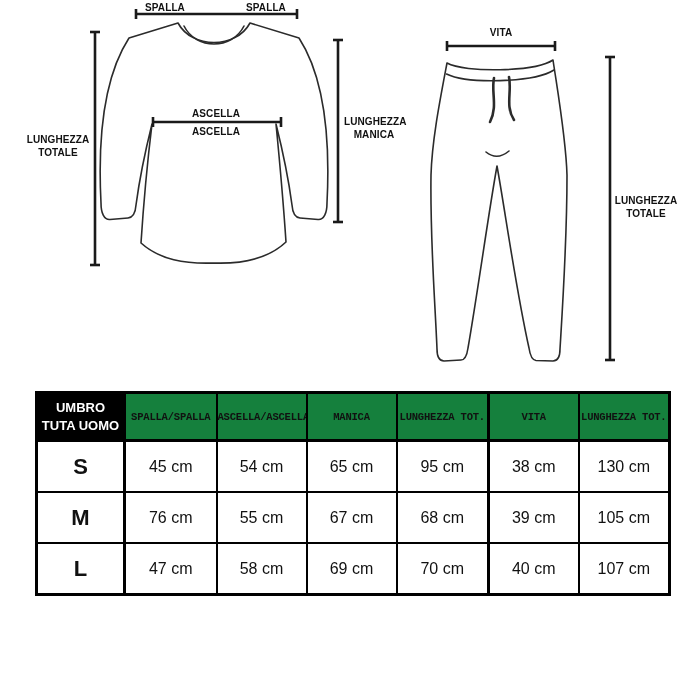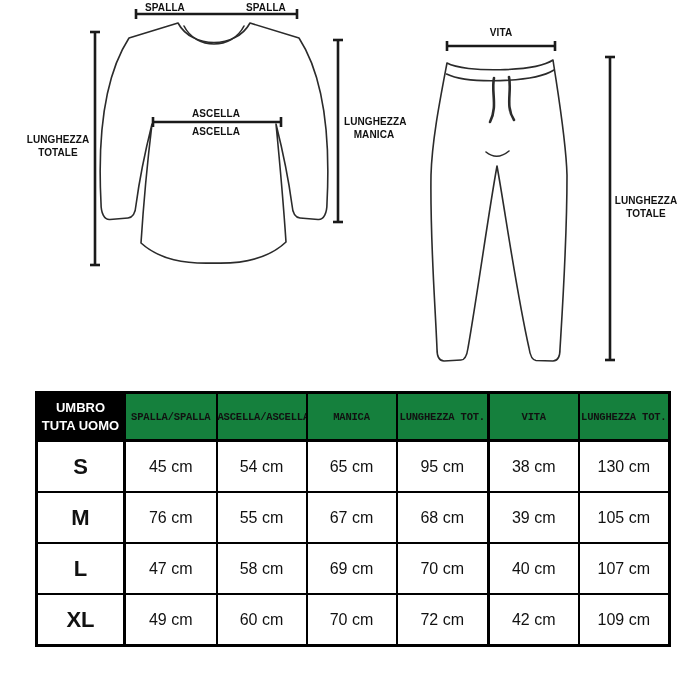--- a/index.html
+++ b/index.html
@@ -211,25 +211,16 @@
       </tr>
       <tr>
         <td class="size-cell">L</td>
         <td class="value-cell">47 cm</td>
         <td class="value-cell">58 cm</td>
         <td class="value-cell">69 cm</td>
         <td class="value-cell">70 cm</td>
         <td class="value-cell col-vita">40 cm</td>
         <td class="value-cell">107 cm</td>
       </tr>
-      <tr>
-        <td class="size-cell">XL</td>
-        <td class="value-cell">49 cm</td>
-        <td class="value-cell">60 cm</td>
-        <td class="value-cell">70 cm</td>
-        <td class="value-cell">72 cm</td>
-        <td class="value-cell col-vita">42 cm</td>
-        <td class="value-cell">109 cm</td>
-      </tr>
     </tbody>
   </table>
 
 </div>
 
 </body></html>

